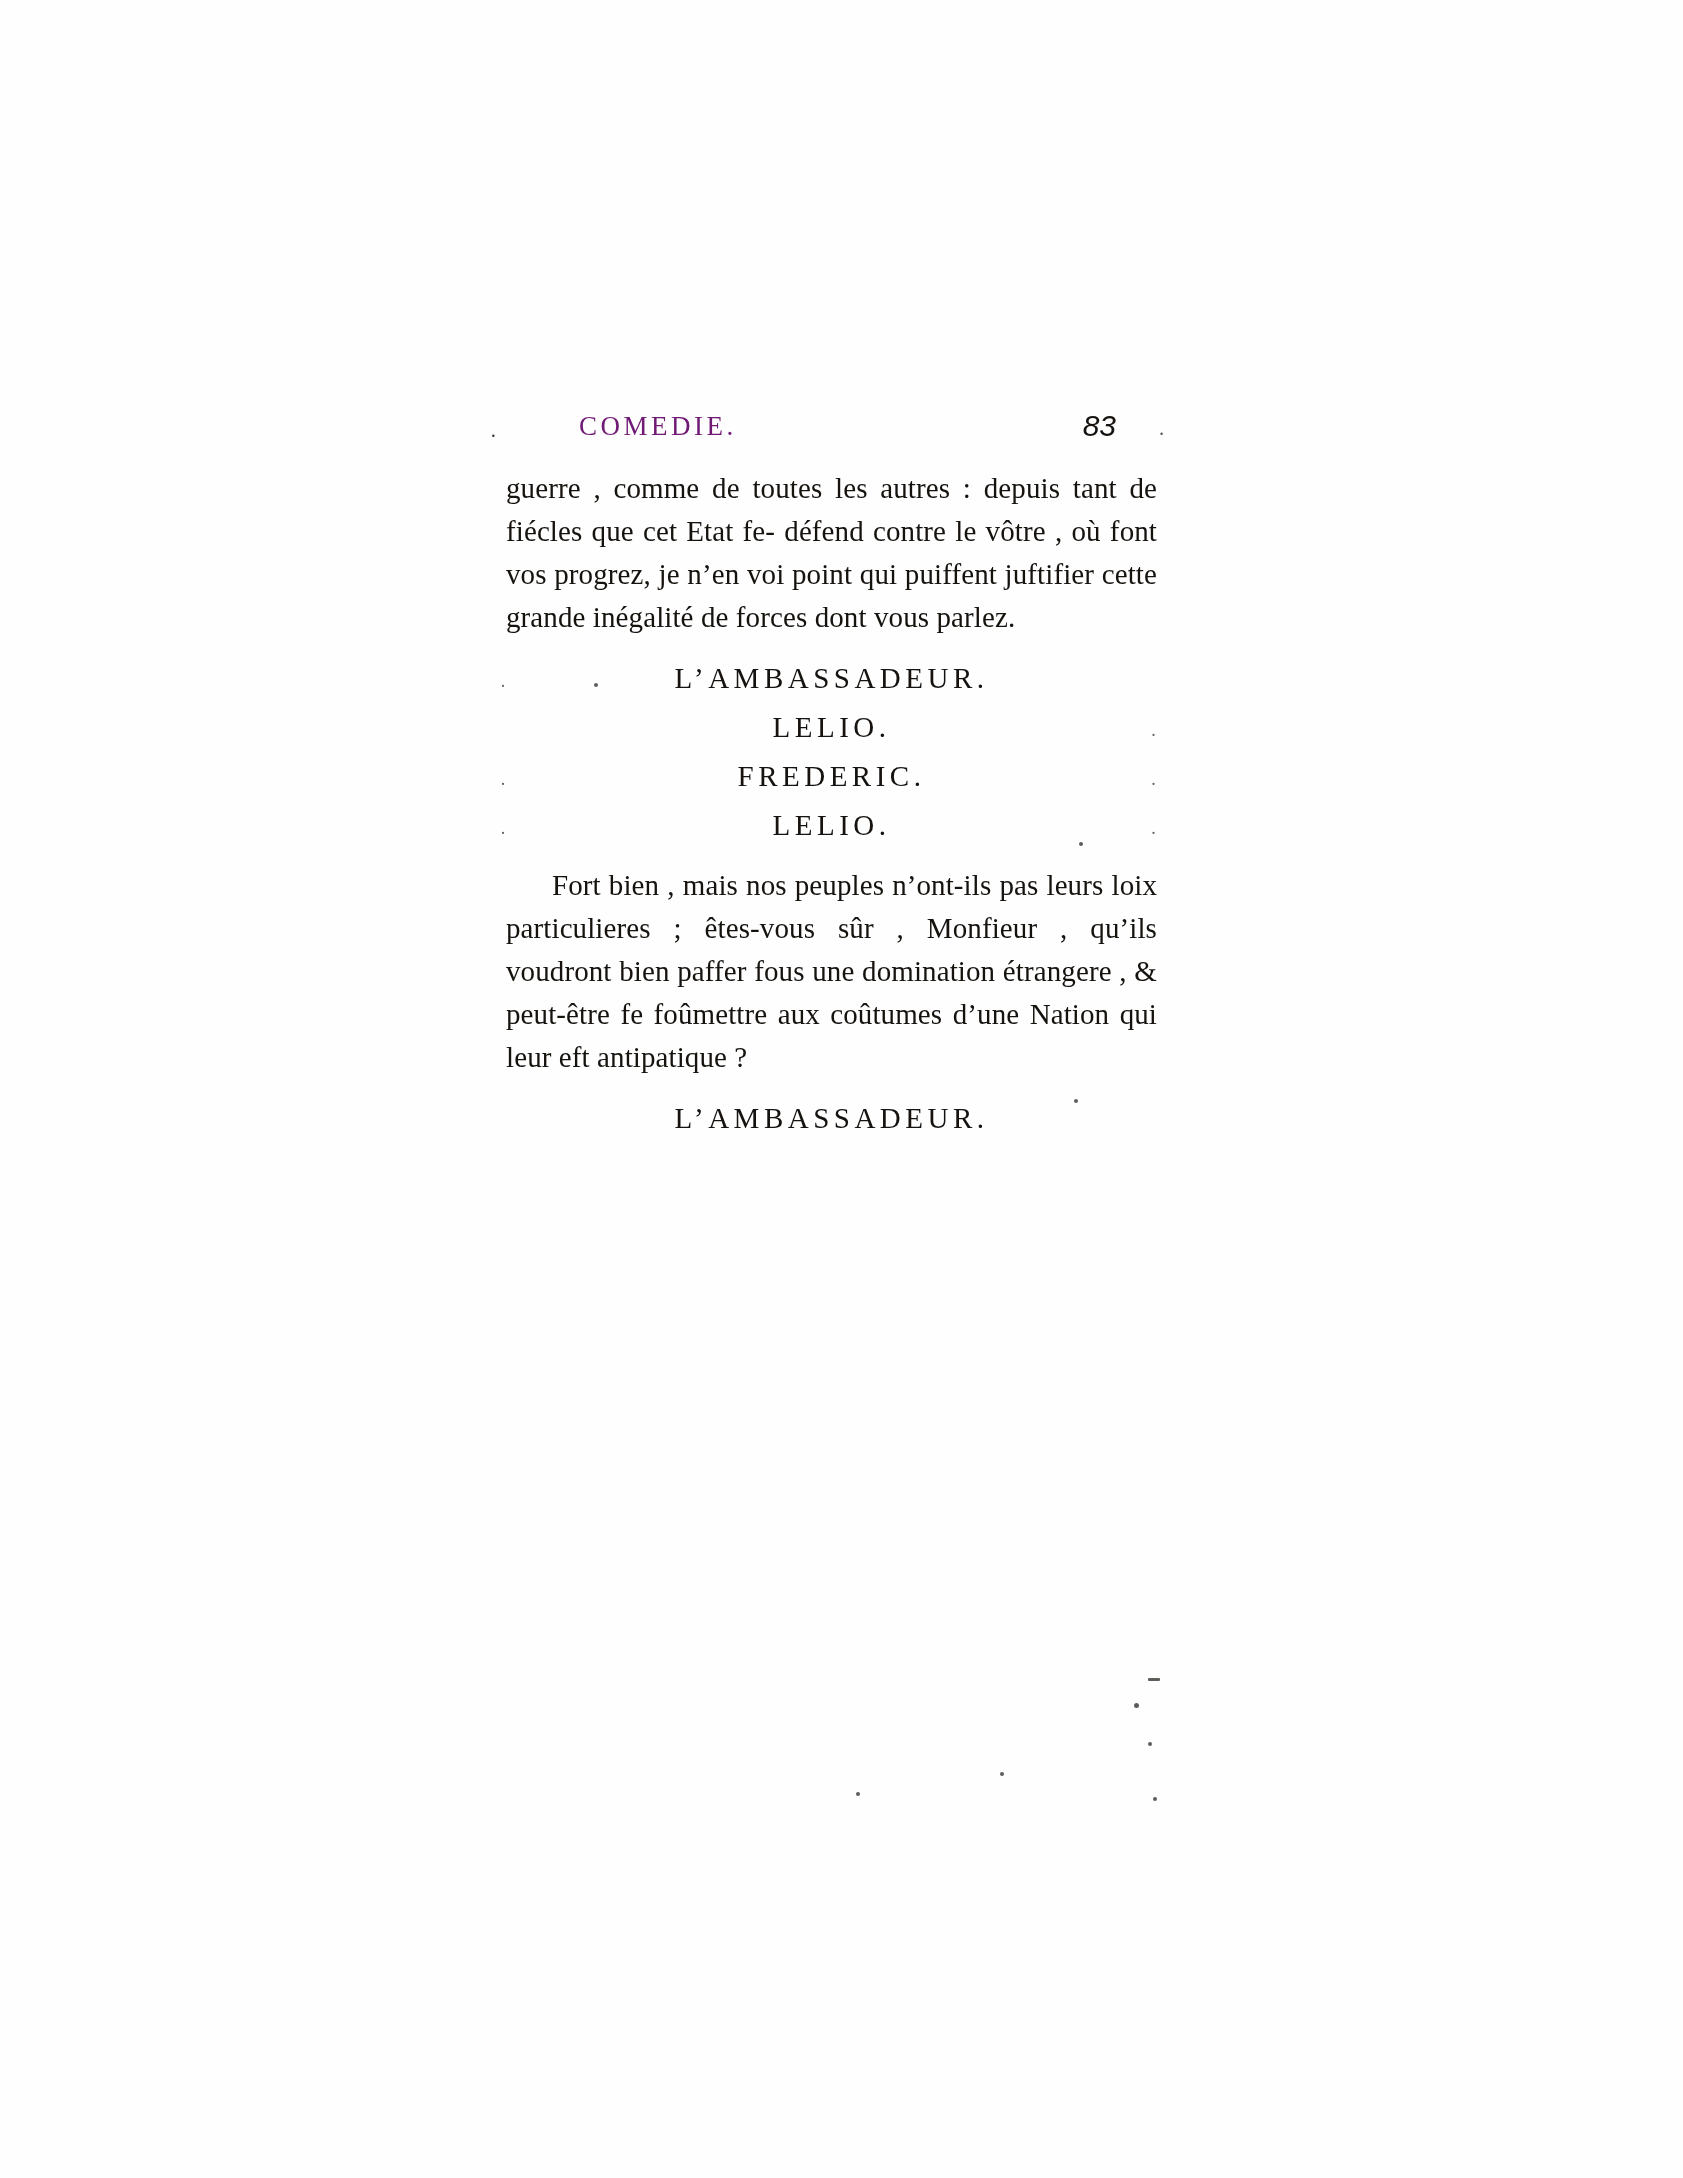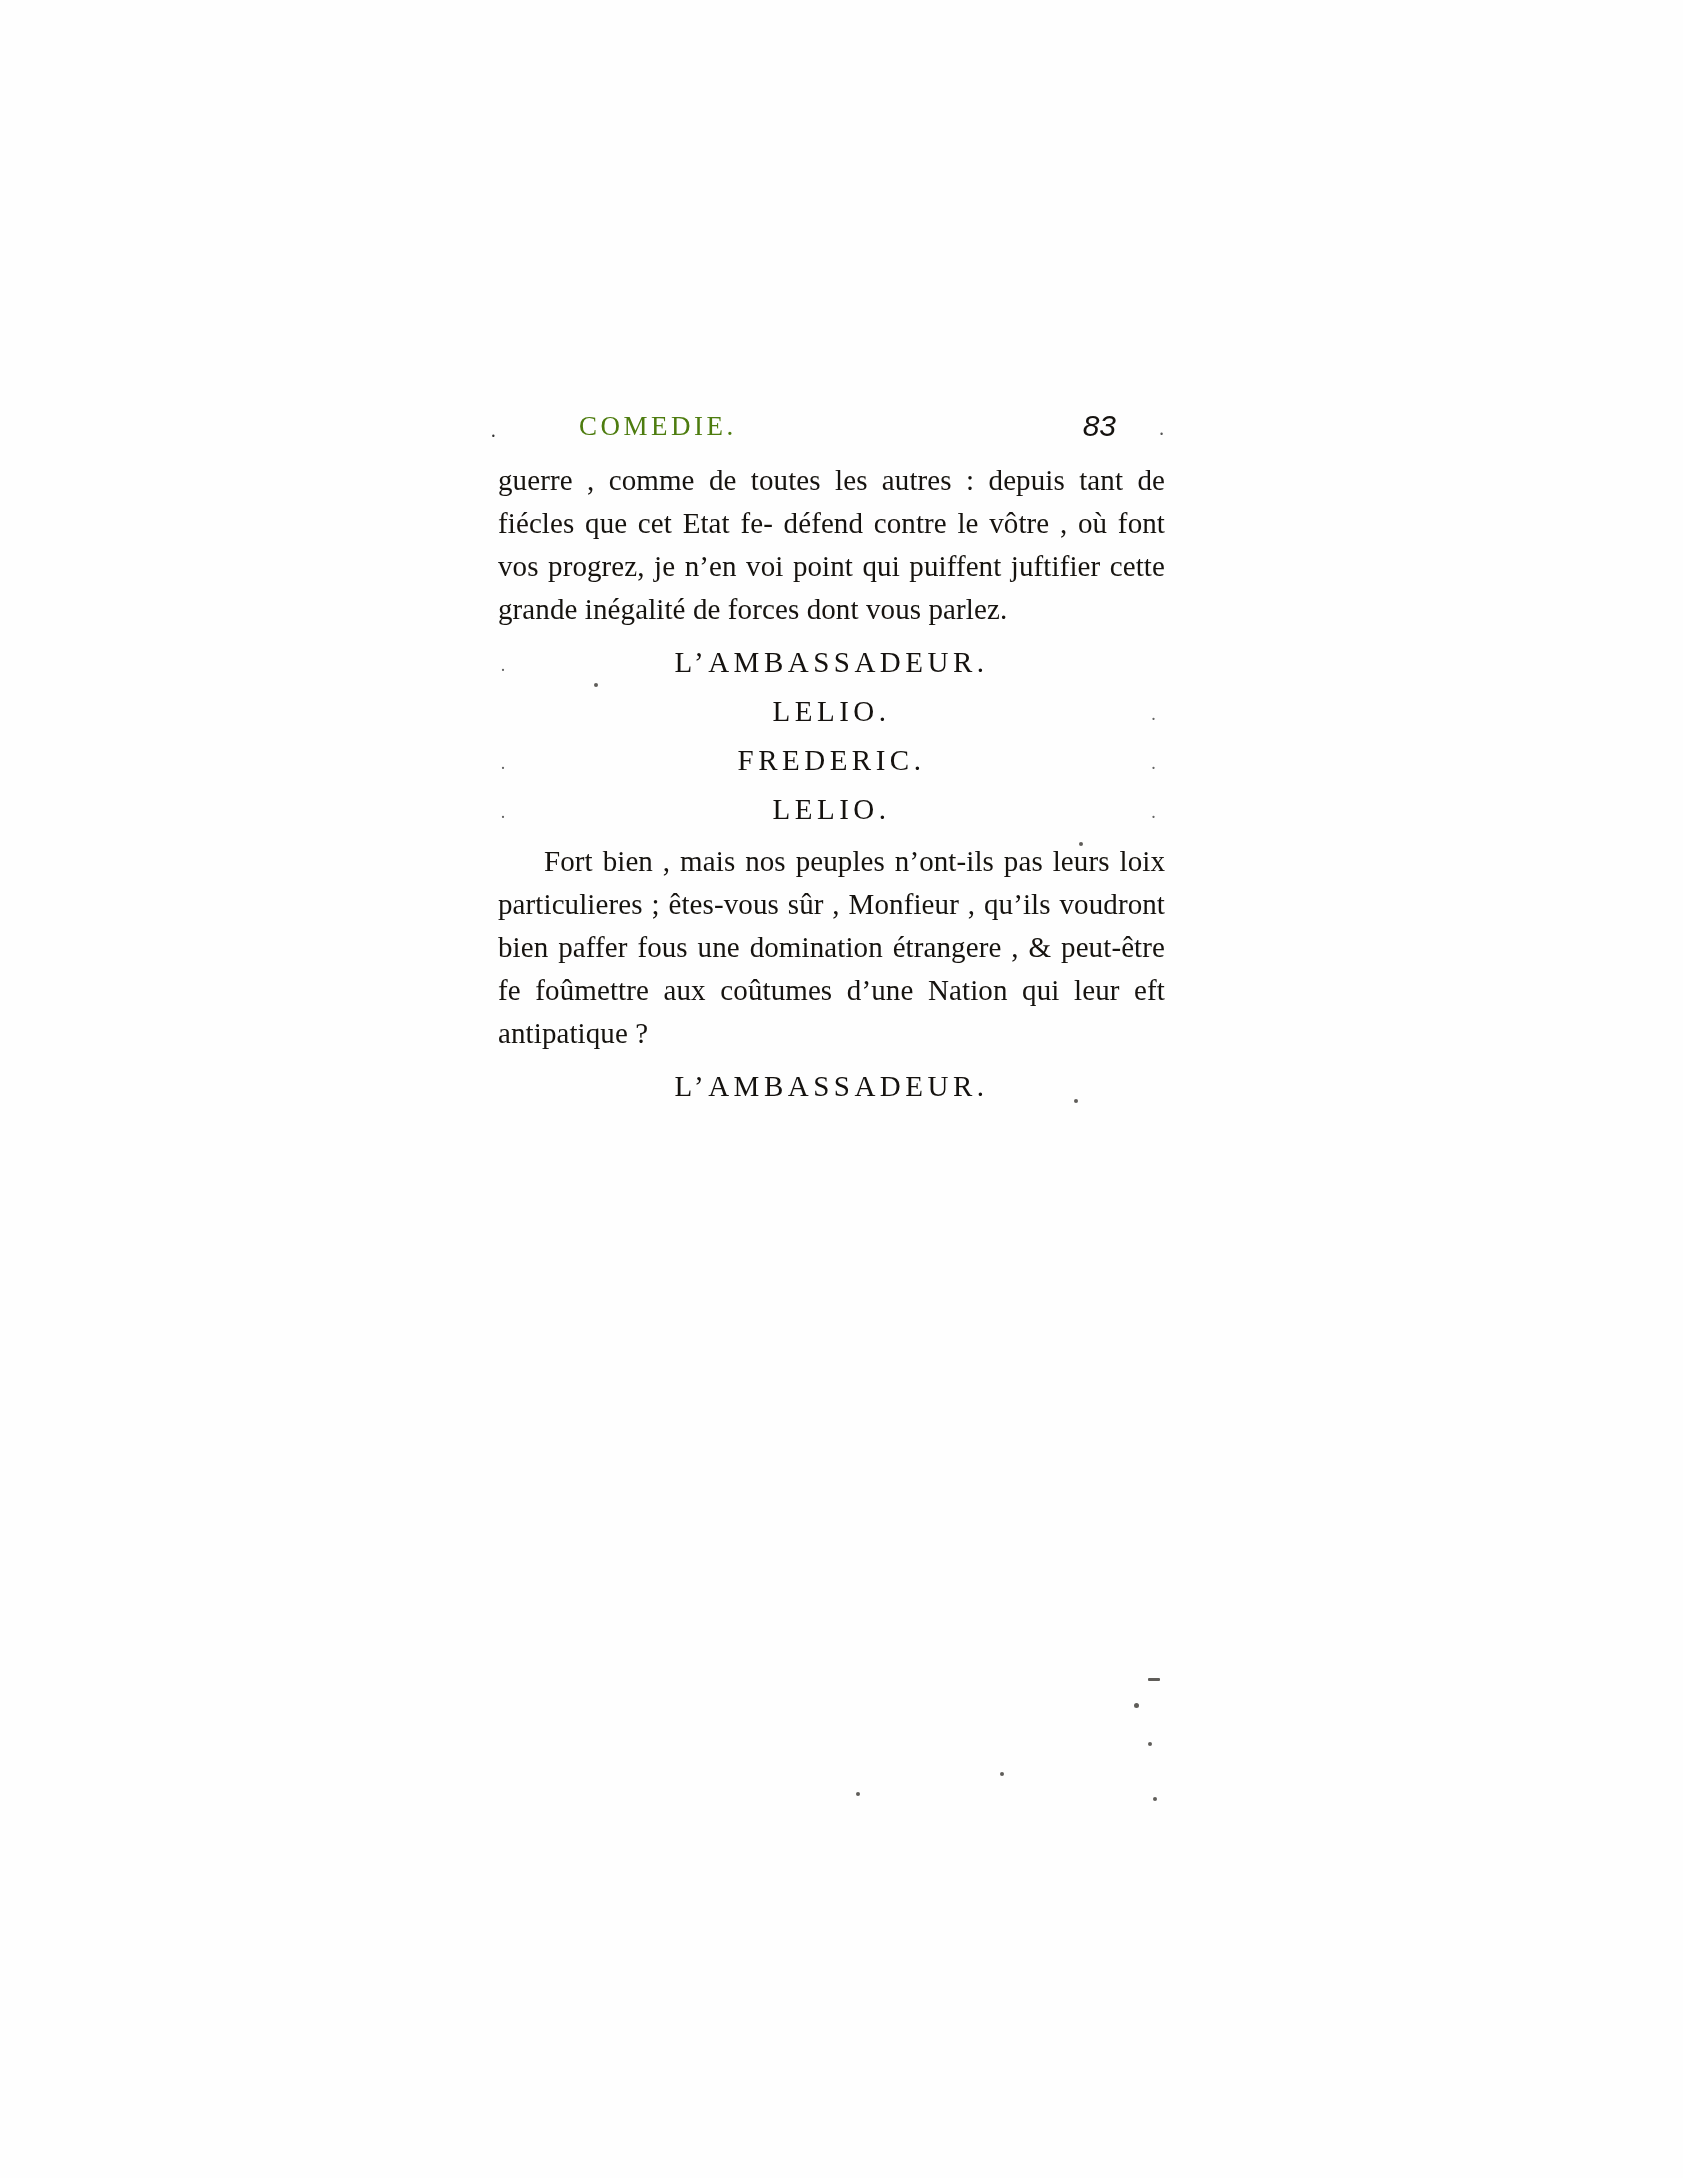--- a/index.html
+++ b/index.html
@@ -47,42 +47,42 @@
     color: #333;
   }
   .running-head {
     position: absolute;
     left: 89px;
     top: 0;
     font-size: 27px;
     letter-spacing: 3.5px;
     font-variant: small-caps;
     text-transform: uppercase;
-    color: #4d7c0f;
+    color: #701a75;
     font-family: "Liberation Serif", serif;
   }
   .folio {
     position: absolute;
     right: 57px;
     top: -2px;
     font-size: 30px;
     font-style: italic;
     color: #15120f;
     font-family: Liberation Sans, sans-serif;
   }
   .header-dot-right {
     position: absolute;
     right: 8px;
     top: 12px;
     font-size: 20px;
     color: #555;
   }
 
   p.para {
-    margin: 8px;
+    margin: 16px;
     font-size: 29px;
     line-height: 43px;
     text-align: justify;
     text-justify: inter-word;
     color: #16130f;
     letter-spacing: 0.1px;
   }
   p.para.first {
     text-indent: 0;
   }

